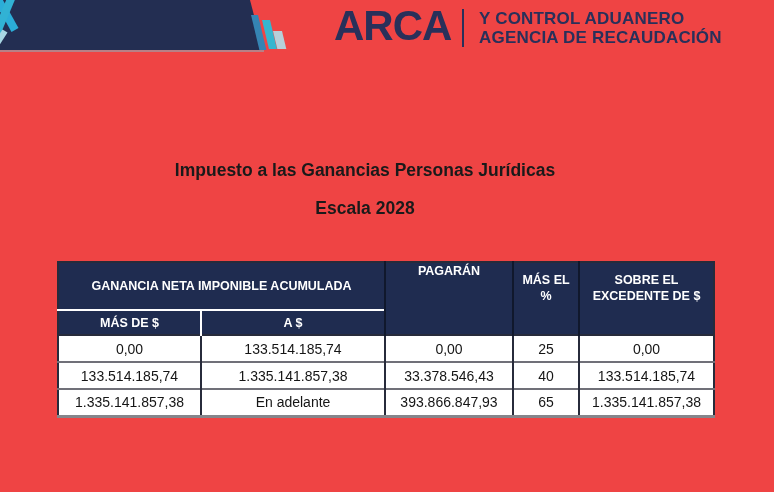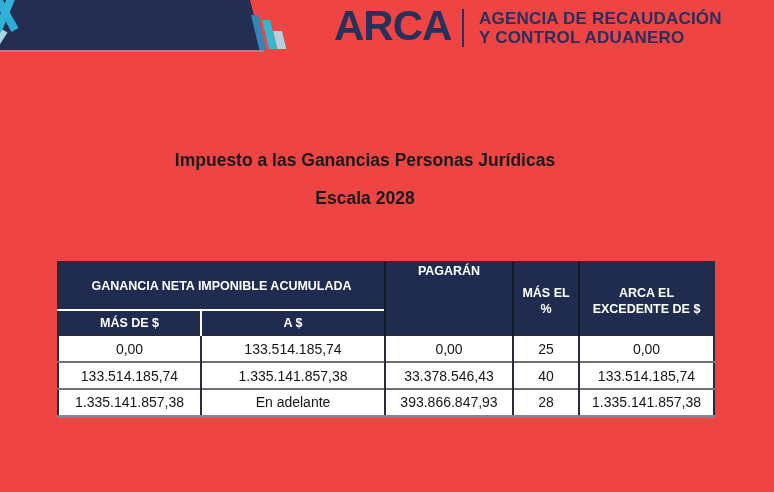--- a/index.html
+++ b/index.html
@@ -45,40 +45,40 @@
     position:absolute;left:462px;top:9px;width:2px;height:38px;background:var(--navy-text);
   }
   .tagline{
     position:absolute;left:479px;top:9px;
     font-size:17px;font-weight:700;color:var(--navy-text);
     line-height:19px;letter-spacing:.2px;white-space:nowrap;
   }
 
   
   .titles{position:absolute;left:0;top:148px;width:730px;text-align:center;color:#1a1a1a;}
-  .titles .main{font-size:17.5px;font-weight:700;line-height:22px;margin:1px;}
+  .titles .main{font-size:17.5px;font-weight:700;line-height:22px;margin:11px;}
   .titles .sub{font-size:17.5px;font-weight:700;line-height:22px;margin:16px 0 0 0;}
 
   
   table.escala{
     position:absolute;left:57px;top:261px;width:656px;
     border-collapse:collapse;table-layout:fixed;
     border:2px solid var(--grid-dark);
     border-bottom:3px solid #85858b;
   }
   table.escala th, table.escala td{padding:0 4px;text-align:center;overflow:hidden;}
   thead th{
     background:var(--header-bg);color:#fff;
     font-size:12.5px;font-weight:700;line-height:16px;
     border-left:2px solid #10182c;
   }
   thead th.group{height:48px;vertical-align:middle;}
   thead th.span2{vertical-align:top;}
   thead th.pagaran{}
-  thead th.tight{padding-top:22px;}
+  thead th.tight{padding-top:9px;}
   thead tr.subrow th{height:25px;vertical-align:middle;border-top:2px solid #ffffff;}
   thead th.col-a{border-left:2px solid #ffffff;}
   tbody tr{border-top:2px solid var(--grid-gray);}
   tbody tr:first-child{border-top:2px solid var(--grid-dark);}
   tbody td{
     height:27px;background:#fff;color:#151515;
     font-size:14px;vertical-align:middle;
     border-left:2px solid var(--grid-dark);
   }
   tbody td:first-child, thead th:first-child{border-left:none;}
@@ -95,43 +95,43 @@
     <line x1="-5" y1="37" x2="13" y2="-6" stroke="#31b2d4" stroke-width="8"></line>
     <line x1="-4" y1="45" x2="5" y2="31" stroke="#a9d6e3" stroke-width="6"></line>
   </svg>
   <div class="accent-bar b1"></div>
   <div class="accent-bar b2"></div>
   <div class="accent-bar b3"></div>
 
   <div class="logo-arca">ARCA</div>
   <div class="logo-divider"></div>
   <div class="tagline">
+    <div>Y CONTROL ADUANERO</div>
     <div>AGENCIA DE RECAUDACIÓN</div>
-    <div>Y CONTROL ADUANERO</div>
   </div>
 
   <div class="titles">
     <p class="main">Impuesto a las Ganancias Personas Jurídicas</p>
     <p class="sub">Escala 2028</p>
   </div>
 
   <table class="escala">
     <colgroup>
       <col style="width:143px">
         <col style="width:184px">
         <col style="width:128px">
         <col style="width:66px">
         <col style="width:135px">
     </colgroup>
     <thead>
       <tr>
         <th class="group" colspan="2">GANANCIA NETA IMPONIBLE ACUMULADA</th>
         <th class="span2 pagaran" rowspan="2">PAGARÁN</th>
         <th class="span2 tight" rowspan="2">MÁS EL %</th>
-        <th class="span2 tight" rowspan="2">ARCA EL EXCEDENTE DE $</th>
+        <th class="span2 tight" rowspan="2">SOBRE EL EXCEDENTE DE $</th>
       </tr>
       <tr class="subrow">
         <th>MÁS DE $</th>
         <th class="col-a">A $</th>
       </tr>
     </thead>
     <tbody>
       <tr>
         <td>0,00</td>
         <td>133.514.185,74</td>
@@ -143,19 +143,19 @@
         <td>133.514.185,74</td>
         <td>1.335.141.857,38</td>
         <td>33.378.546,43</td>
         <td>40</td>
         <td>133.514.185,74</td>
       </tr>
       <tr>
         <td>1.335.141.857,38</td>
         <td>En adelante</td>
         <td>393.866.847,93</td>
-        <td>28</td>
+        <td>65</td>
         <td>1.335.141.857,38</td>
       </tr>
     </tbody>
   </table>
 
 </div>
 
 </body></html>

